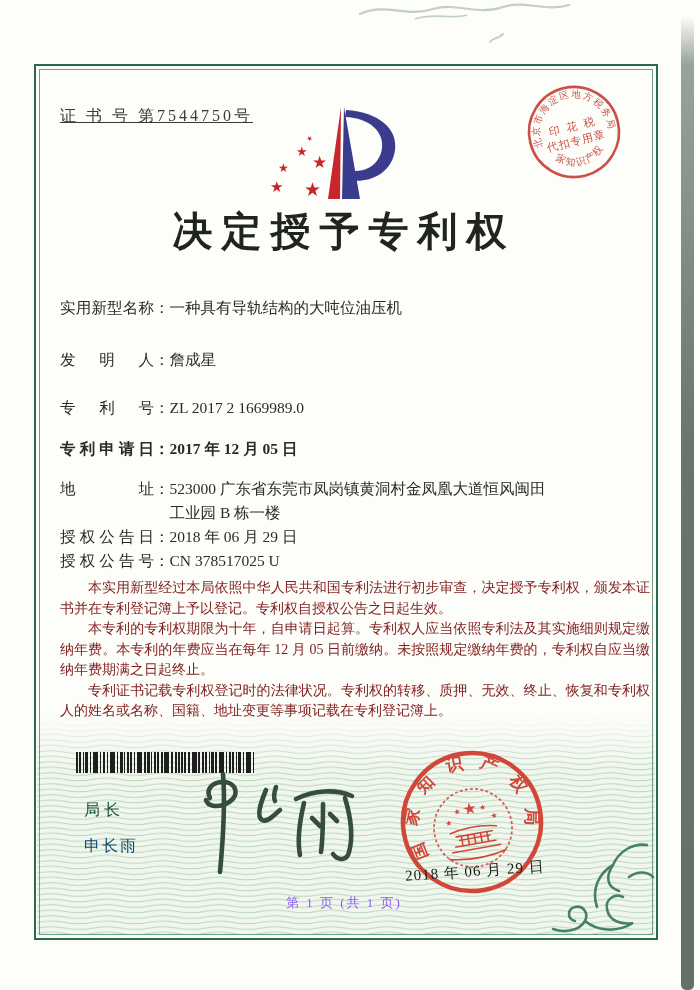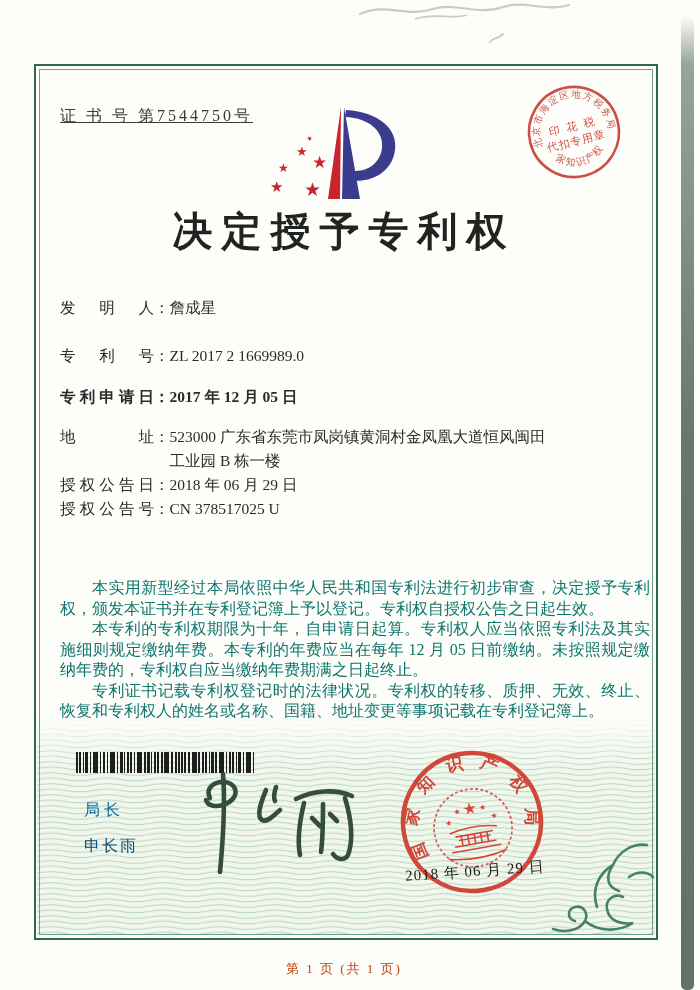--- a/index.html
+++ b/index.html
@@ -21,37 +21,37 @@
   .fields{position:absolute;left:60px;top:296px;width:590px;font-size:15.5px;line-height:24px;}
   .row{margin:0;}
   .r-name{margin-bottom:28px;} .r-inv{margin-bottom:24px;} .r-pat{margin-bottom:17px;}
   .r-fil{margin-bottom:16px;font-weight:bold;} .r-own{margin-bottom:17px;} .r-addr{margin-bottom:0;}
   .flabel{display:inline-block;width:94px;text-align:justify;text-align-last:justify;vertical-align:top;}
   .colon{vertical-align:top;}
   .fvalue{vertical-align:top;}
   .addrval{display:inline-block;width:470px;white-space:pre-line;vertical-align:top;}
   .r-grant{display:flex;flex-direction:column;}
   .g1{width:325px;} .g2{flex:1;}
-  .paras{position:absolute;left:60px;top:578px;width:590px;font-size:16px;line-height:20.5px;
-        text-align:justify;color:#0f766e;}
+  .paras{position:absolute;left:60px;top:578px;width:590px;font-size:14px;line-height:20.5px;
+        text-align:justify;color:#7f1d1d;}
   .paras p{margin:0;text-indent:2em;}
   .guilloche{position:absolute;left:37px;top:716px;}
   .barcode{position:absolute;left:76px;top:752px;width:178px;height:21px;
         background:
           repeating-linear-gradient(90deg,#1e1e1e 0 1.6px,transparent 1.6px 3.4px),
           repeating-linear-gradient(90deg,#1e1e1e 0 2.3px,transparent 2.3px 9px);}
-  .issuer-title{position:absolute;left:84px;top:800px;font-size:16px;letter-spacing:4px;color:#0369a1;}
+  .issuer-title{position:absolute;left:84px;top:800px;font-size:16px;letter-spacing:4px;color:#14532d;}
   .issuer-name{position:absolute;left:84px;top:836px;font-size:16px;letter-spacing:2px;color:#0c4a6e;}
   .signature{position:absolute;left:180px;top:768px;}
   .seal{position:absolute;left:387px;top:737px;opacity:.92;}
   .seal-date{position:absolute;left:405px;top:862px;font-size:15px;letter-spacing:1px;
         color:#1b1b1b;transform:rotate(-4deg);}
   .flourish{position:absolute;left:545px;top:833px;}
-  .footer{position:absolute;left:34px;top:960px;width:620px;text-align:center;
-        font-size:13px;letter-spacing:2px;color:#c2410c;}
+  .footer{position:absolute;left:34px;top:894px;width:620px;text-align:center;
+        font-size:13px;letter-spacing:2px;color:#8b5cf6;}
   .top-scribble{position:absolute;left:355px;top:0px;opacity:.55;}
   .check-mark{position:absolute;left:488px;top:32px;opacity:.5;}
   svg text{font-family:"Liberation Serif","DejaVu Serif",serif;}
 </style>
 </head>
 <body>
 
 <div class="page">
 
   <svg class="guilloche" width="618" height="219">
@@ -109,20 +109,23 @@
         <textPath href="#taxBot" startOffset="50%" text-anchor="middle">国家知识产权局</textPath>
       </text>
       <text x="0" y="-2" text-anchor="middle" font-size="11" letter-spacing="2">印 花 税</text>
       <text x="0" y="13" text-anchor="middle" font-size="11" letter-spacing="1">代扣专用章</text>
     </g>
   </svg>
 
   <div class="title">决定授予专利权</div>
 
   <div class="fields">
+    <div class="row r-name">
+      <span class="flabel">实用新型名称</span><span class="colon">：</span><span class="fvalue">一种具有导轨结构的大吨位油压机</span>
+    </div>
     <div class="row r-inv">
       <span class="flabel">发明人</span><span class="colon">：</span><span class="fvalue">詹成星</span>
     </div>
     <div class="row r-pat">
       <span class="flabel">专利号</span><span class="colon">：</span><span class="fvalue">ZL 2017 2 1669989.0</span>
     </div>
     <div class="row r-fil">
       <span class="flabel">专利申请日</span><span class="colon">：</span><span class="fvalue">2017 年 12 月 05 日</span>
     </div>
     <div class="row r-addr">

